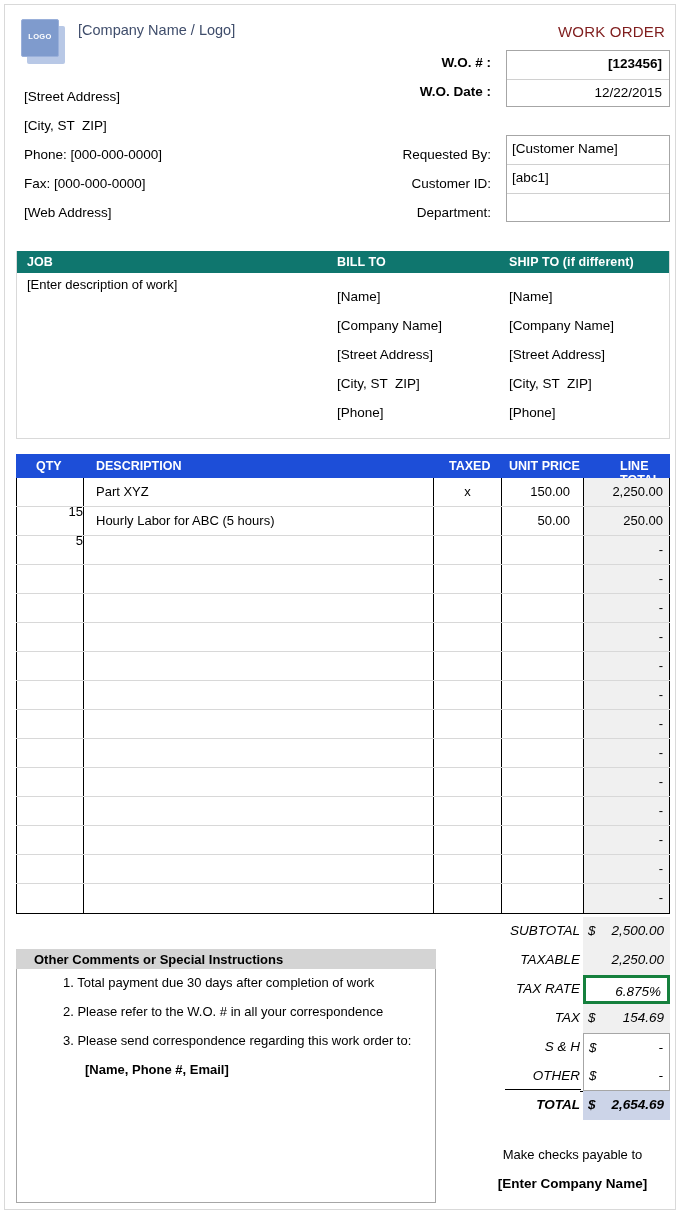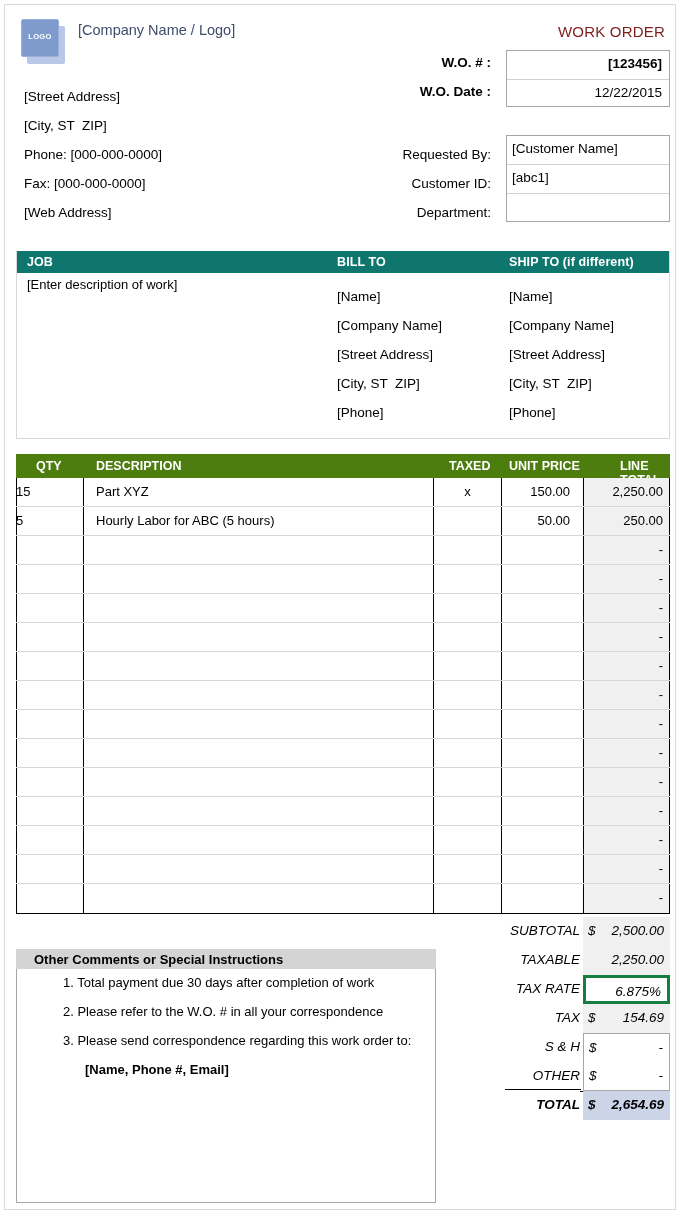--- a/index.html
+++ b/index.html
@@ -143,21 +143,21 @@
     font-size: 13.5px; height: 29px; white-space: pre;
   }
 
   
   .items {
     position: absolute; left: 11px; top: 449px;
     width: 654px;
   }
   .items-hdr {
     position: relative; height: 24px;
-    background: #4d7c0f;
+    background: #1d4ed8;
   }
   .items-hdr span {
     position: absolute; top: 5px;
     color: #fff; font-size: 12.5px; font-weight: bold;
   }
   .ih-qty   { left: 20px; }
   .ih-desc  { left: 80px; }
   .ih-taxed { left: 433px; }
   .ih-unit  { left: 493px; }
   .ih-line  { left: 604px; }
@@ -168,21 +168,21 @@
   }
   .irow {
     position: relative; height: 29px;
     border-bottom: 1px solid #d8d8d8;
   }
   .irow:last-child { border-bottom: none; }
   .cell {
     position: absolute; top: 6px;
     font-size: 13px;
   }
-  .c-qty  { left: 0; width: 67px; text-align: left; }
+  .c-qty  { left: 0; width: 67px; text-align: right; margin-top: 20px; }
   .c-desc { left: 80px; }
   .c-tax  { left: 418px; width: 67px; text-align: center; }
   .c-unit { left: 476px; width: 78px; text-align: right; }
   .c-line { left: 567px; width: 80px; text-align: right; }
 
   
   .vrule { position: absolute; top: 0; bottom: 0; width: 1px; background: #000; }
   .vr-0 { left: 0px; }
   .vr-1 { left: 67px; }
   .vr-2 { left: 417px; }
@@ -513,14 +513,18 @@
       <div class="trow total">
         <div class="tlabel">TOTAL</div>
         <div class="total-rule"></div>
         <div class="tvalue-box shade-blue">
           <span class="tcur">$</span>
           <span class="tnum">2,654.69</span>
         </div>
       </div>
     </div>
 
+  <div class="payable">
+    <div class="l1">Make checks payable to</div>
+    <div class="l2">[Enter Company Name]</div>
+  </div>
 
 </div>
 
 </body></html>

